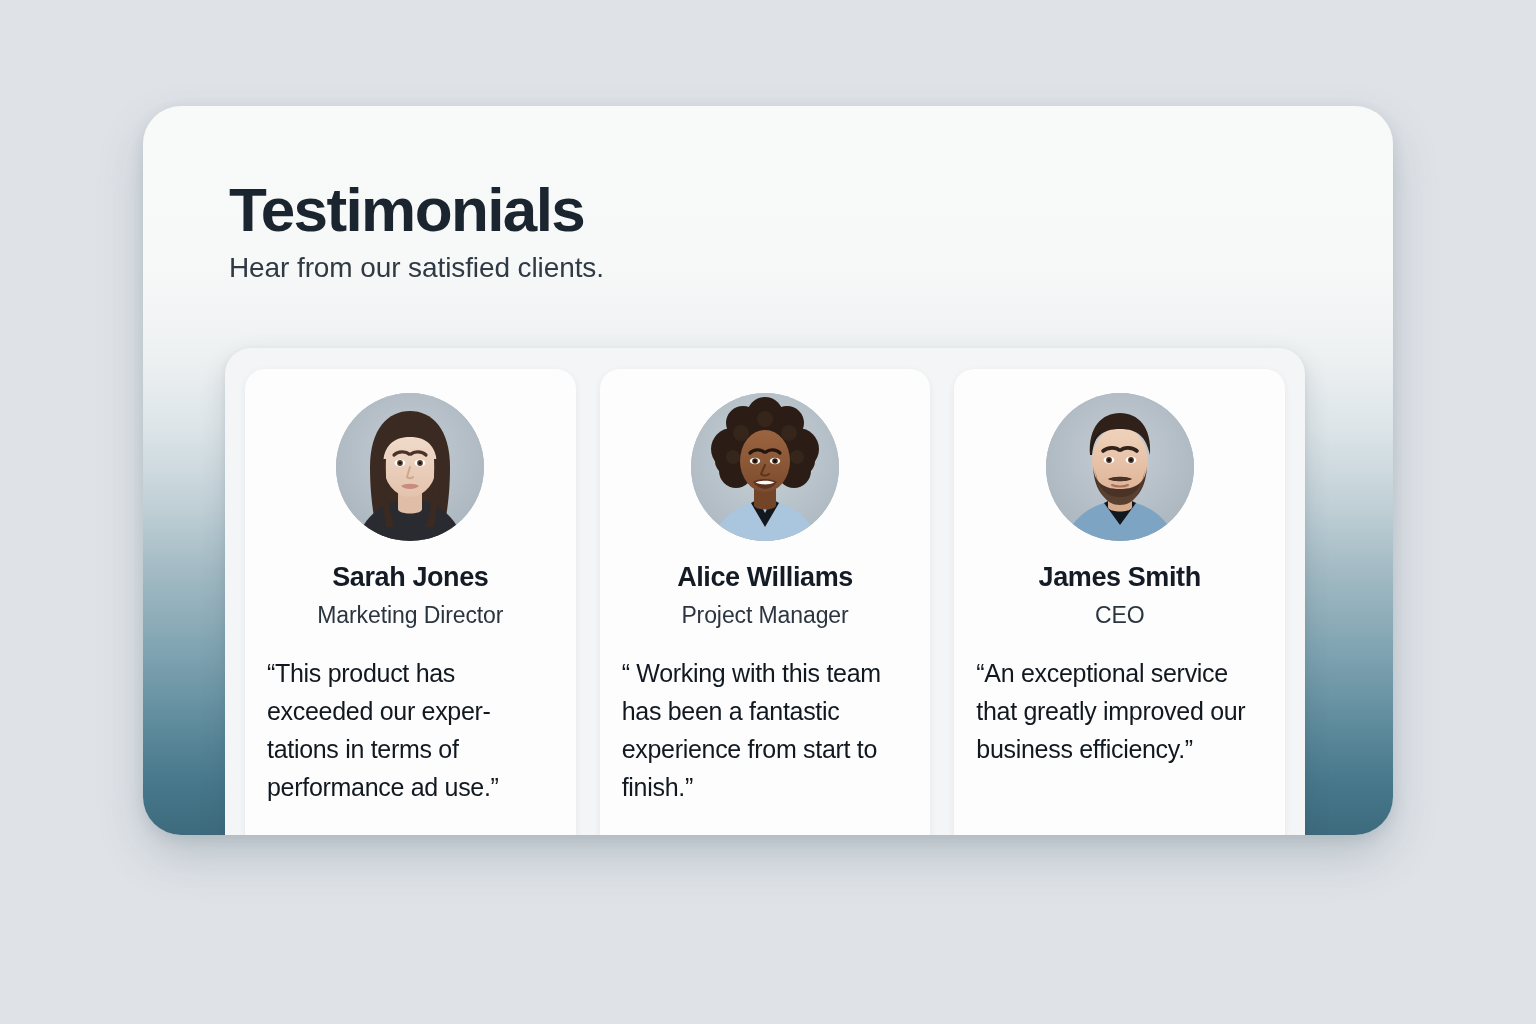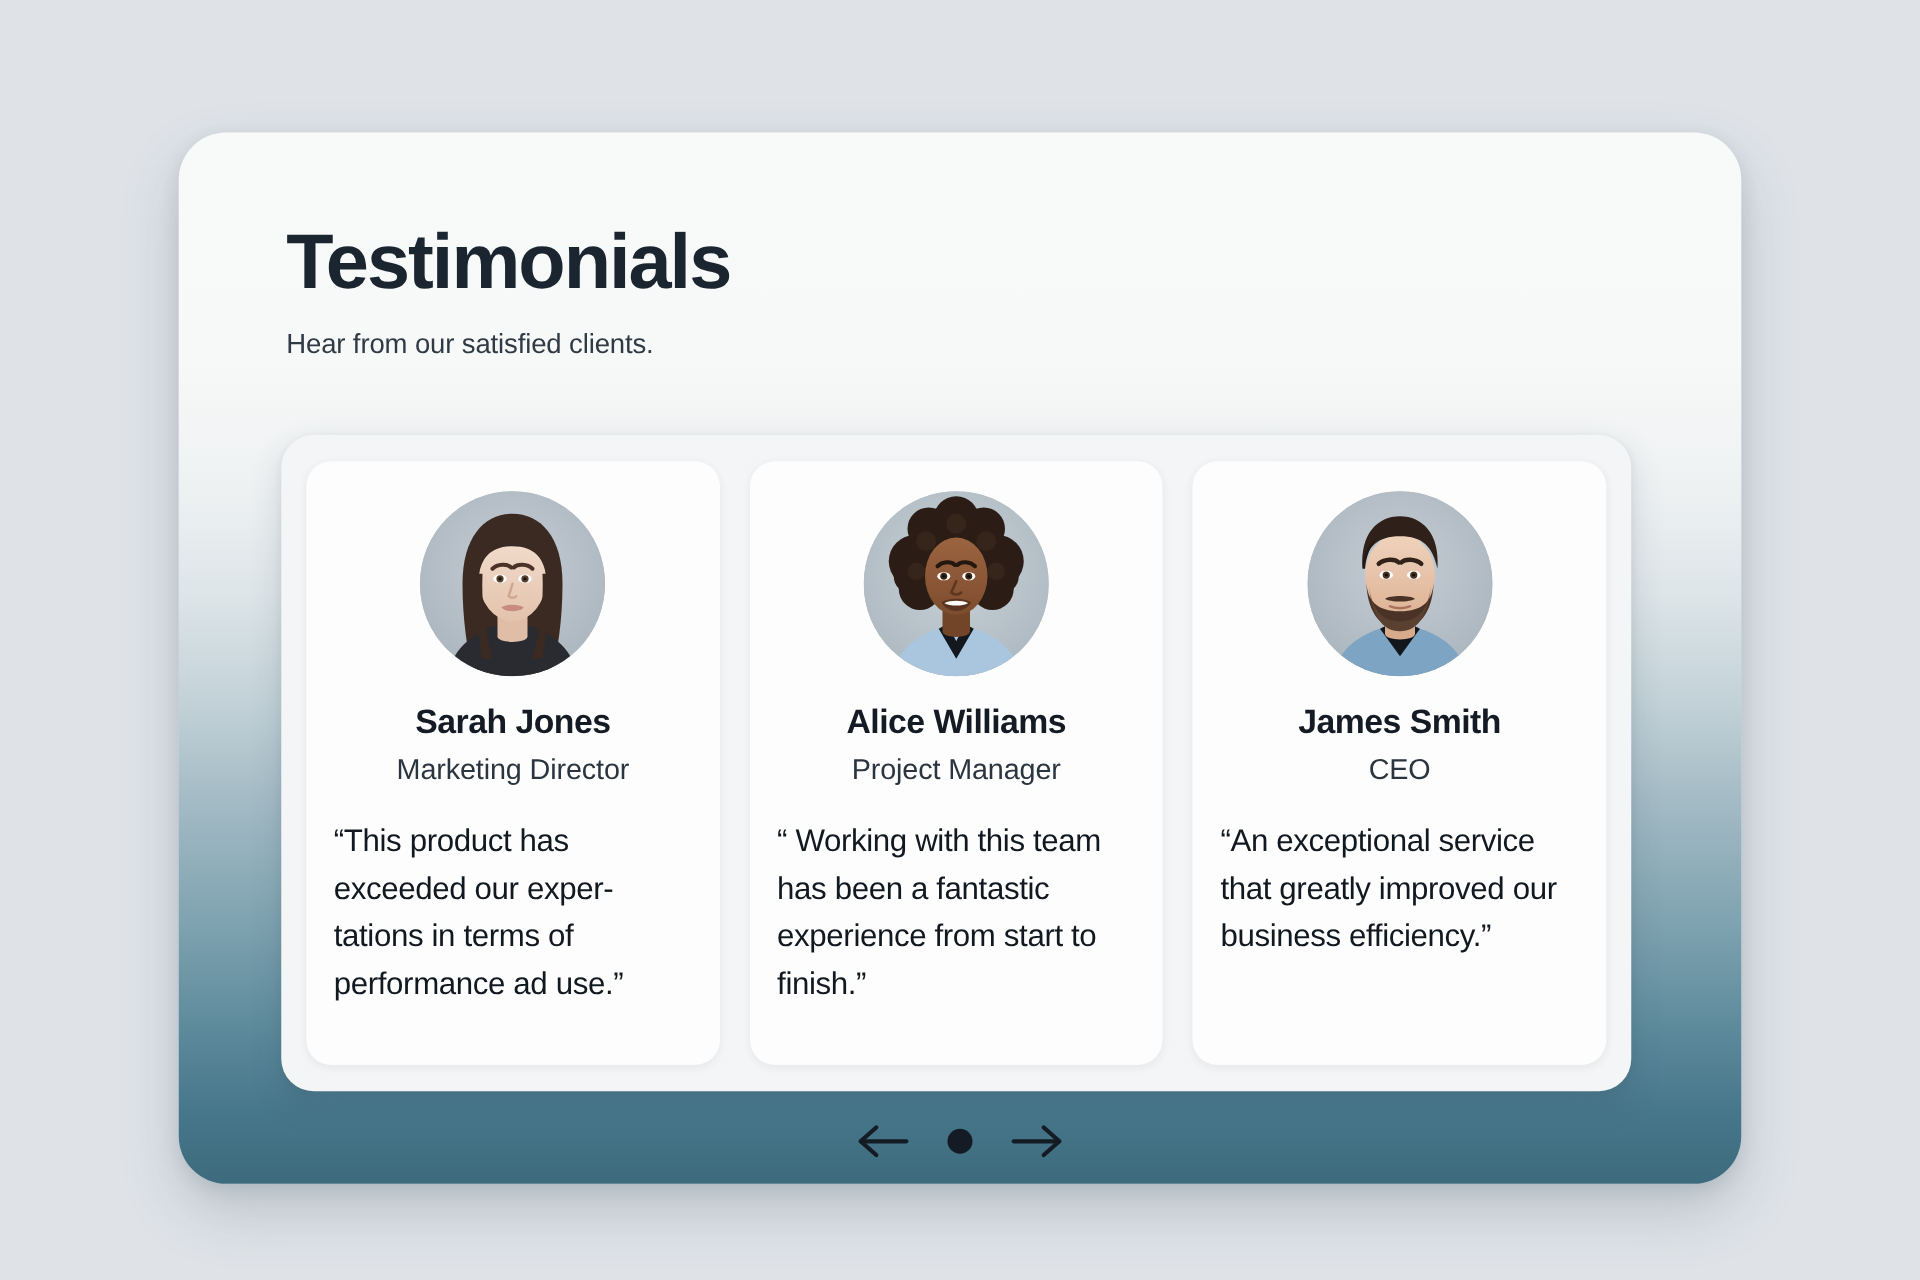--- a/index.html
+++ b/index.html
@@ -15,21 +15,21 @@
     font-family: "Liberation Sans", sans-serif;
     position: relative;
   }
 
   
   #panel {
     position: absolute;
     left: 143px;
     top: 106px;
     width: 1250px;
-    height: 841px;
+    height: 729px;
     border-radius: 38px;
     background: linear-gradient(
       to bottom,
       #f8f9f9 0%,
       #f7f8f8 22%,
       #eef1f2 34%,
       #dde5e8 44%,
       #c3d2d8 54%,
       #a2bac4 64%,
       #7fa3b1 75%,
@@ -53,22 +53,22 @@
 
   #page-title {
     font-size: 62px;
     font-weight: 700;
     letter-spacing: -1.6px;
     color: #1b2530;
     line-height: 1.04;
   }
 
   #page-subtitle {
-    margin-top: 20px;
-    font-size: 22px;
+    margin-top: 9px;
+    font-size: 28px;
     font-weight: 400;
     letter-spacing: -0.1px;
     color: #303a45;
     line-height: 1.2;
   }
 
   
   #cards-container {
     position: absolute;
     left: 82px;

